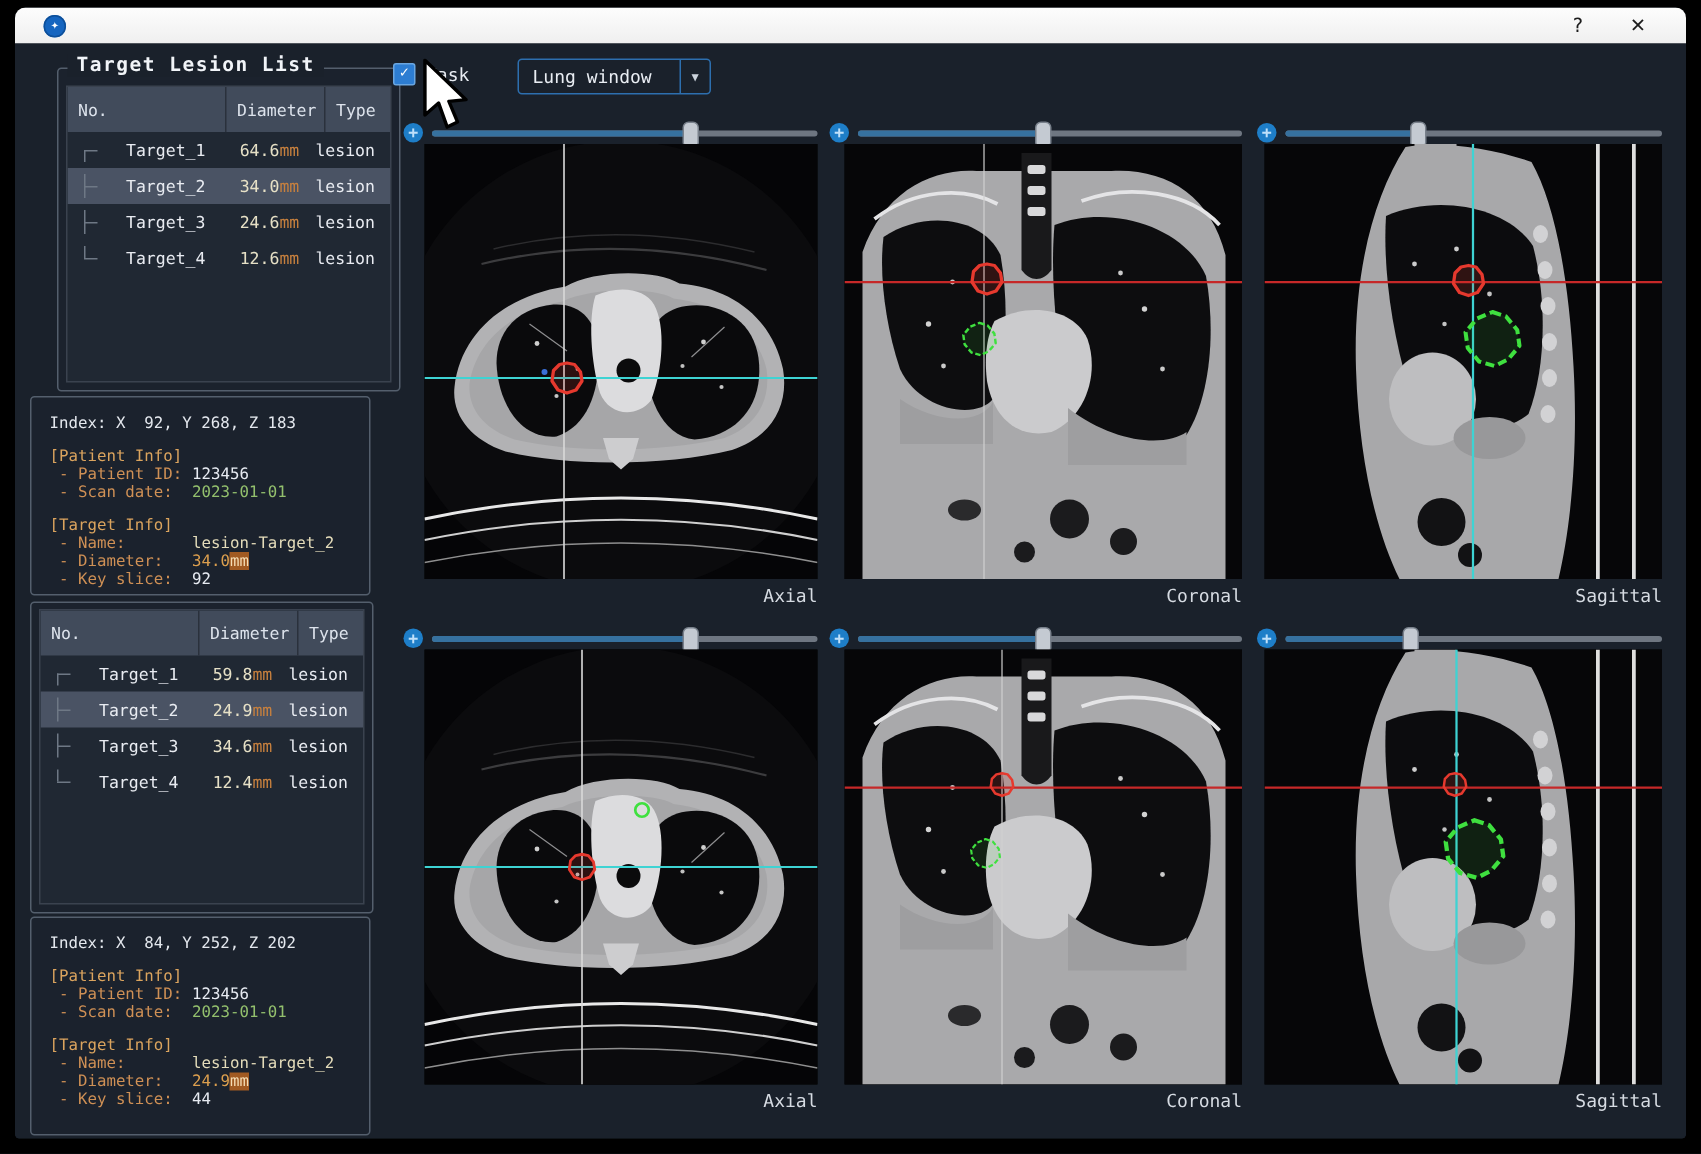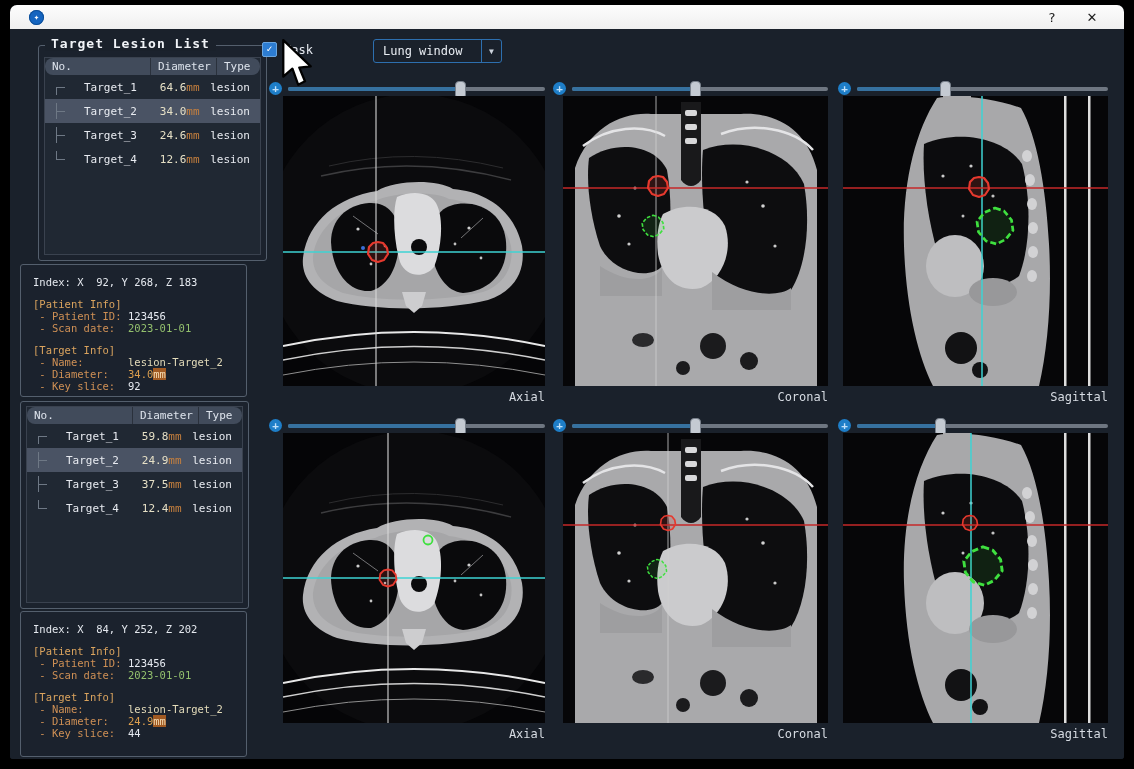--- a/index.html
+++ b/index.html
@@ -16,21 +16,21 @@
   .tb-btn{width:40px;text-align:center;color:#1c1c1c;font-size:13px;
           font-family:"DejaVu Sans","Liberation Sans",sans-serif;cursor:default;}
   .content{position:absolute;left:0;top:24px;right:0;bottom:0;background:#1a212b;}
 
   
   .panel{position:absolute;border:1px solid #545f6d;border-radius:3px;background:#1b222d;}
   .group-title{position:absolute;top:-10px;left:6px;background:#1a212b;padding:0 6px;
                color:#f1f4f8;font-weight:bold;font-size:13px;letter-spacing:1px;white-space:nowrap;}
   .lesion-table{position:absolute;left:5px;right:5px;top:11px;bottom:5px;
                 border:1px solid #3a424f;background:#202833;overflow:hidden;font-size:11px;}
-  .thead{display:flex;background:#414b5b;color:#dde3ec;height:17px;align-items:center;border-radius:8px;}
+  .thead{display:flex;background:#414b5b;color:#dde3ec;height:30px;align-items:center;}
   .th{padding-left:7px;border-right:1px solid #2a313c;height:100%;display:flex;align-items:center;}
   .th-no{width:98px;}.th-d{width:58px;}.th-t{flex:1;border-right:none;}
   .trow{display:flex;height:24px;align-items:center;color:#e8ebf1;}
   .trow.selected{background:#4a5364;justify-content:flex-end;}
   .branch{width:26px;height:16px;position:relative;flex:none;}
   .branch::before{content:"";position:absolute;left:11px;width:1px;background:#6e7885;}
   .b-first::before{top:8px;bottom:0;}
   .b-mid::before{top:0;bottom:0;}
   .b-last::before{top:0;height:8px;}
   .branch::after{content:"";position:absolute;left:11px;top:8px;width:9px;height:1px;background:#6e7885;}
@@ -52,21 +52,21 @@
   .iv-diam{color:#dc9f4e;}
   .unit-hl{background:#a15a22;color:#f6ddb4;}
   .idx{color:#e4e8ee;}
 
   
   .mask-box{position:absolute;left:252px;top:13px;display:flex;align-items:center;gap:7px;
             color:#e7ebf1;font-size:12px;}
   .checkbox{width:13px;height:13px;background:#2d7dd2;border:1px solid #6aa6e0;border-radius:2px;
             color:#fff;font-size:10px;line-height:12px;text-align:center;}
   .combo{position:absolute;left:335px;top:10px;width:127px;height:22px;border:1px solid #2d6faf;
-         border-radius:3px;display:flex;align-items:center;color:#e9edf3;font-size:12px;background:#1a212b;margin-left:28px;}
+         border-radius:3px;display:flex;align-items:center;color:#e9edf3;font-size:12px;background:#1a212b;}
   .combo-text{flex:1;padding-left:9px;}
   .combo-arrow{width:19px;height:100%;border-left:1px solid #2d6faf;display:flex;align-items:center;
                justify-content:center;color:#ccd3dc;font-size:8px;}
 
   
   .slider{position:absolute;height:18px;}
   .plus-icon{position:absolute;left:0;top:2px;width:13px;height:13px;border-radius:50%;background:#1e7ec8;
              color:#bfe0fa;font-size:11px;line-height:13px;text-align:center;font-weight:bold;}
   .track{position:absolute;left:19px;right:0;top:7px;height:4px;background:#6e7681;border-radius:2px;}
   .fill{position:absolute;left:0;top:0;bottom:0;background:#36719f;border-radius:2px;}
@@ -235,21 +235,21 @@
         </div>
         <div class="trow selected">
           <span class="branch b-mid"></span>
           <span class="c-name">Target_2</span>
           <span class="c-diam"><span class="num">24.9</span><span class="unit">mm</span></span>
           <span class="c-type">lesion</span>
         </div>
         <div class="trow">
           <span class="branch b-mid"></span>
           <span class="c-name">Target_3</span>
-          <span class="c-diam"><span class="num">37.5</span><span class="unit">mm</span></span>
+          <span class="c-diam"><span class="num">34.6</span><span class="unit">mm</span></span>
           <span class="c-type">lesion</span>
         </div>
         <div class="trow">
           <span class="branch b-last"></span>
           <span class="c-name">Target_4</span>
           <span class="c-diam"><span class="num">12.4</span><span class="unit">mm</span></span>
           <span class="c-type">lesion</span>
         </div>
       </div>
     </div>

